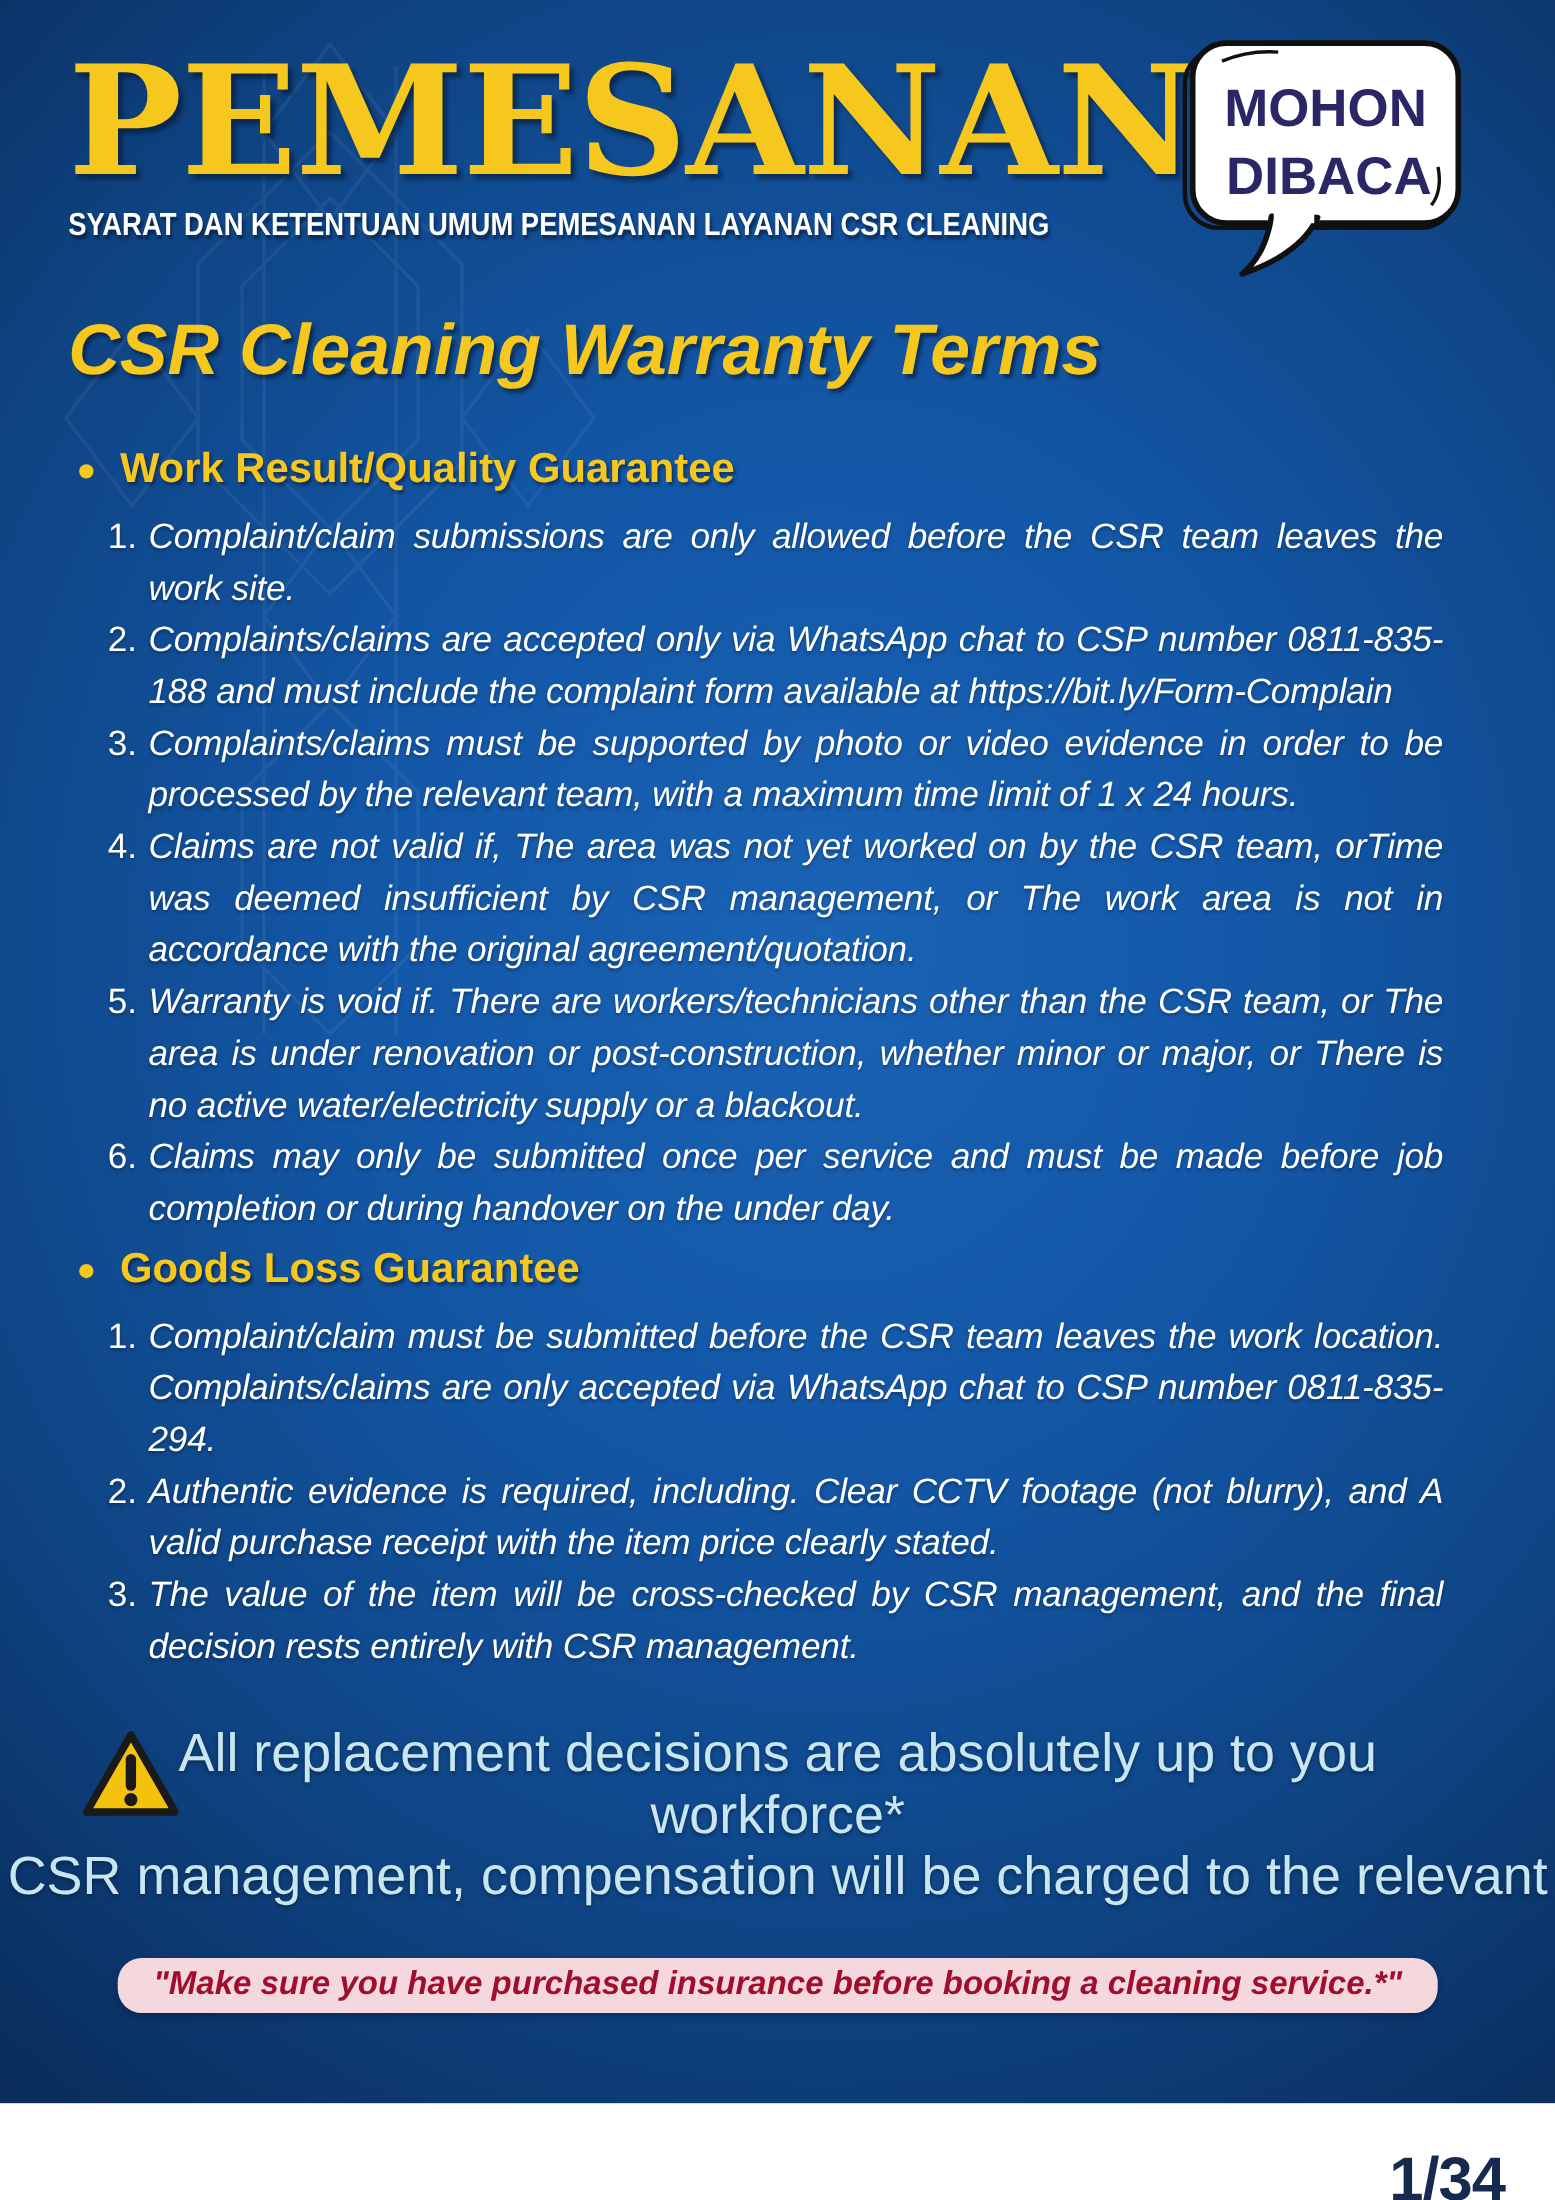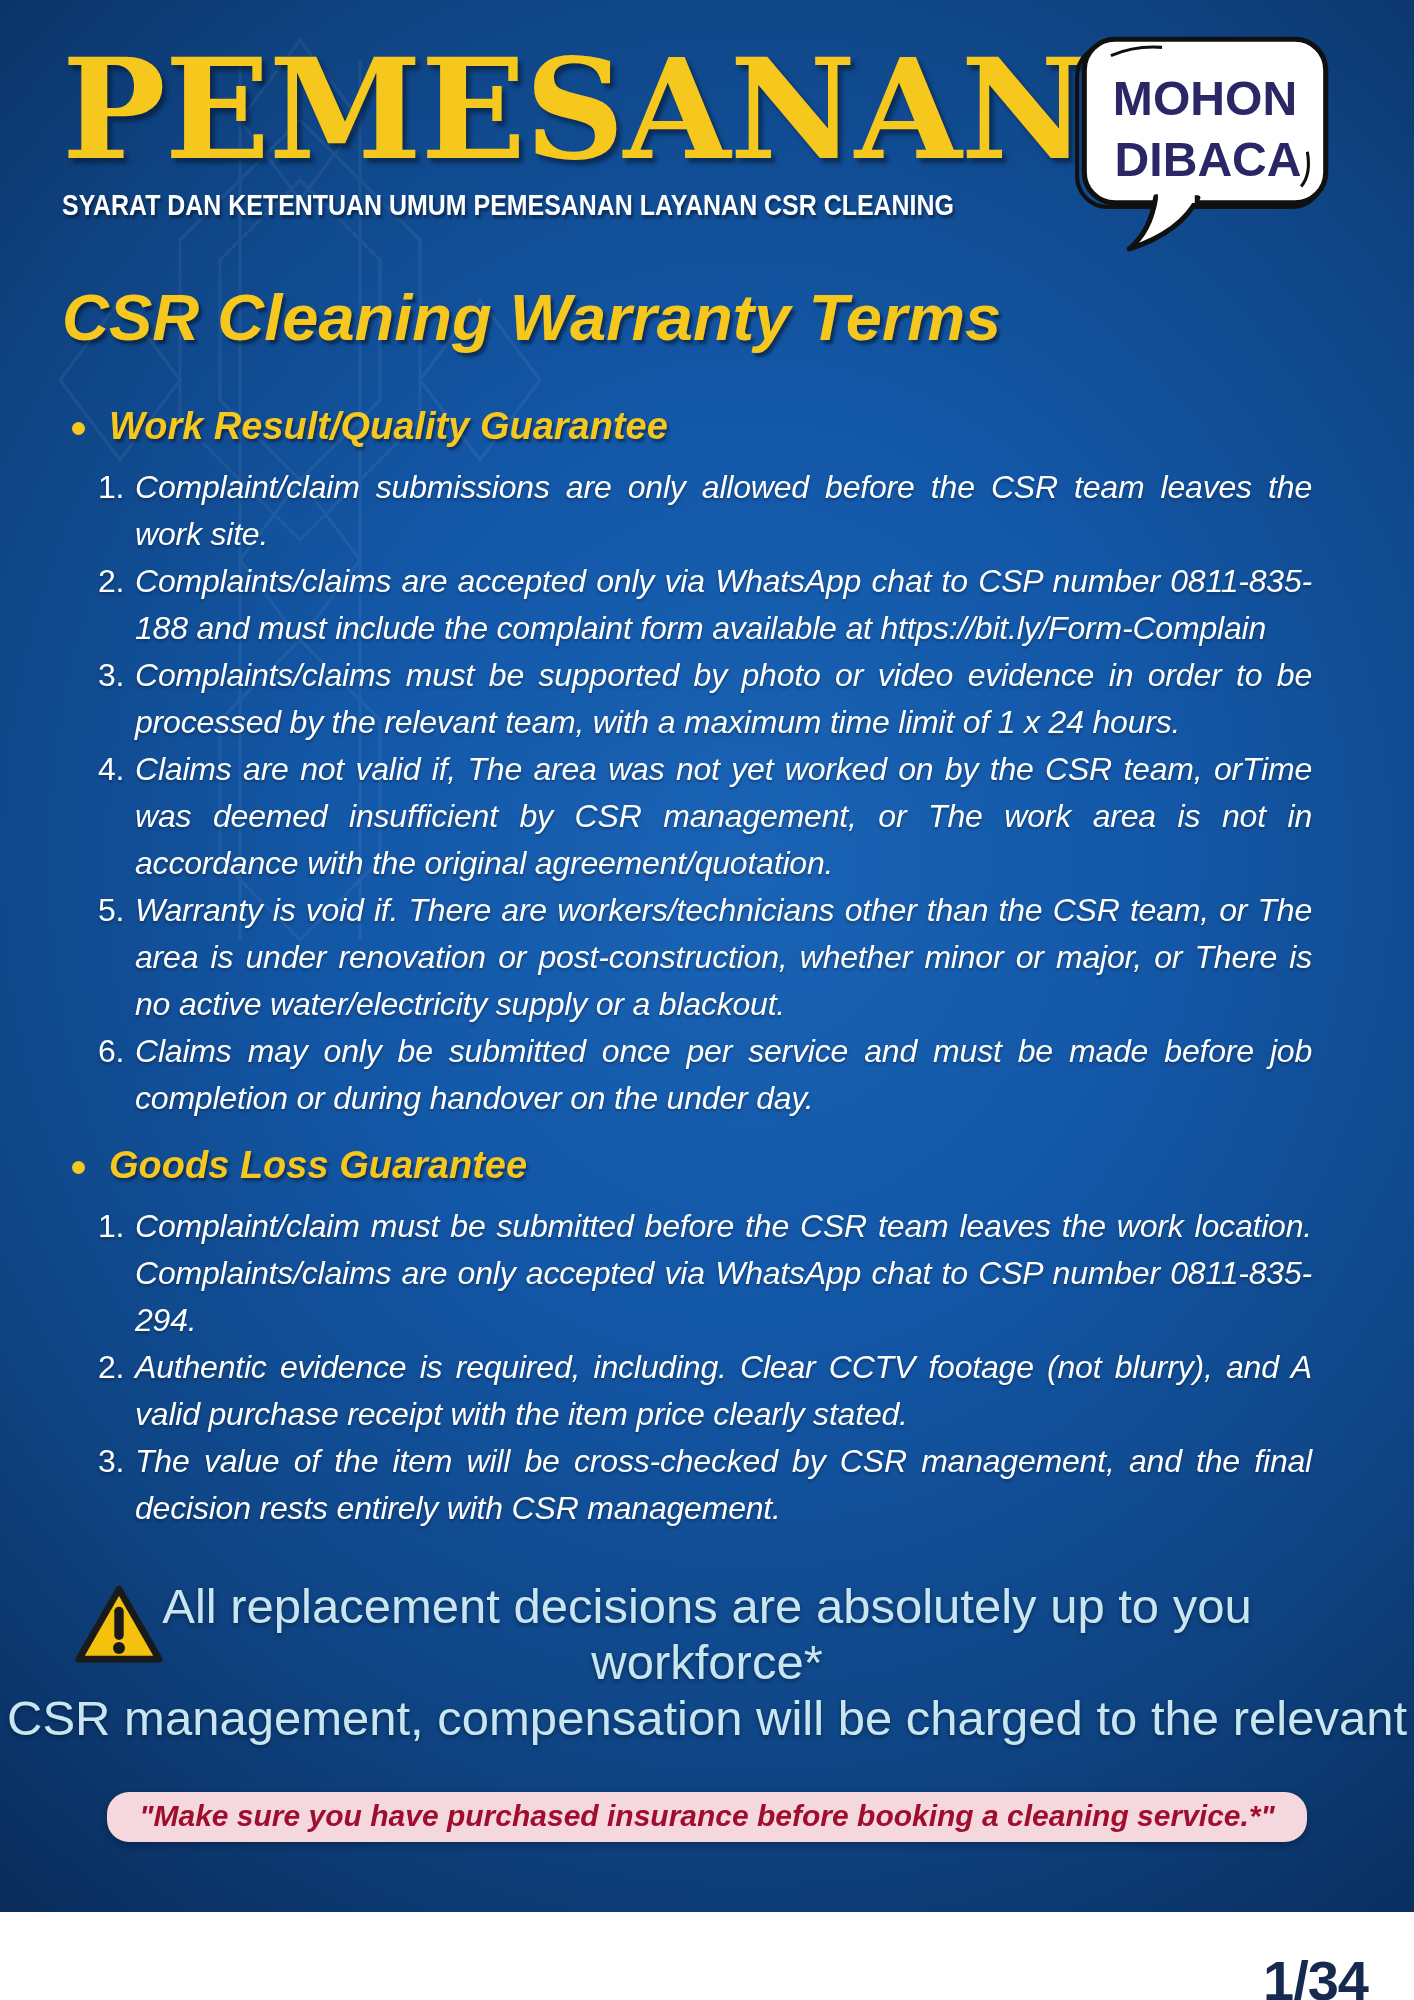--- a/index.html
+++ b/index.html
@@ -41,25 +41,25 @@
   .section-title {
     margin:58px 62px 0 62px;
     color:#F6C71C;
     font-size:65px;
     font-style:italic;
     font-weight:bold;
     text-shadow:3px 4px 3px rgba(4,14,34,.5);
   }
 
   .group { margin:50px 62px 0 62px; }
-  .group.second { margin-top:22px; }
+  .group.second { margin-top:10px; }
   .group-heading {
     display:flex; align-items:center;
     color:#F6C71C;
-    font-size:38px; font-style:italic; font-weight:bold;
+    font-size:38px; font-weight:bold;
     text-shadow:2px 3px 3px rgba(4,14,34,.5);
   }
   .bullet-dot {
     flex:0 0 auto;
     width:13px; height:13px; border-radius:50%;
     background:#F6C71C; margin:4px 24px 0 10px;
   }
   .items { margin:16px 40px 0 36px; list-style:none; }
   .item {
     display:flex;

